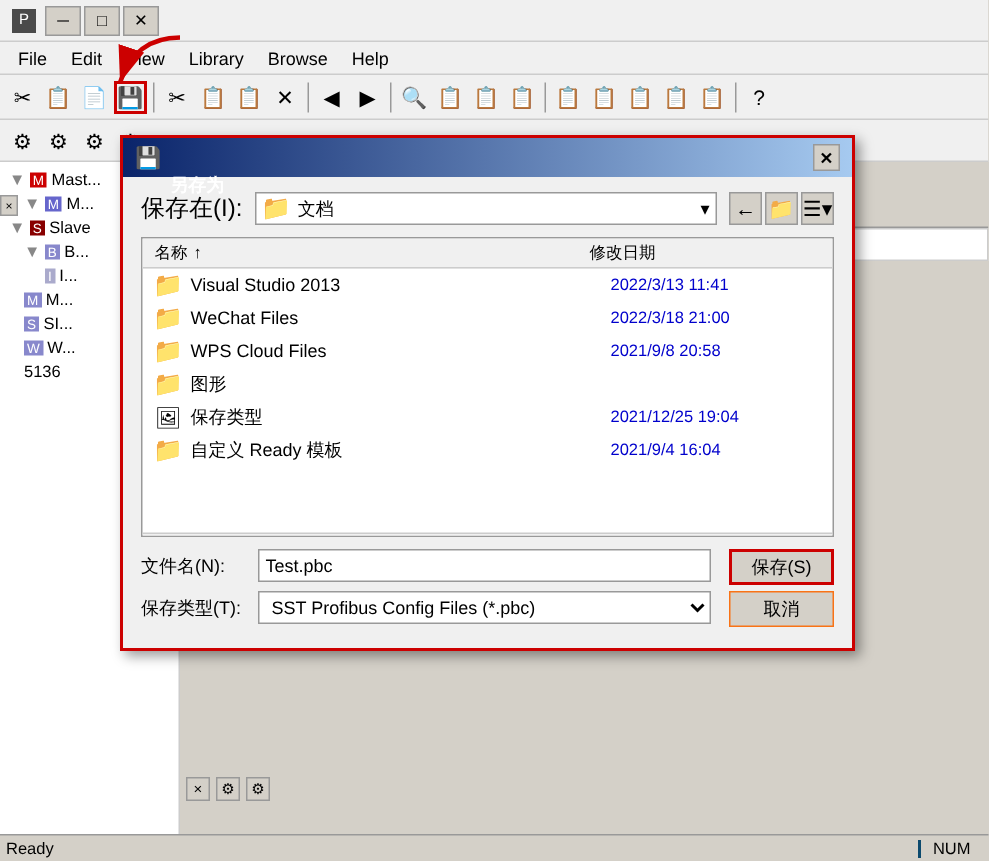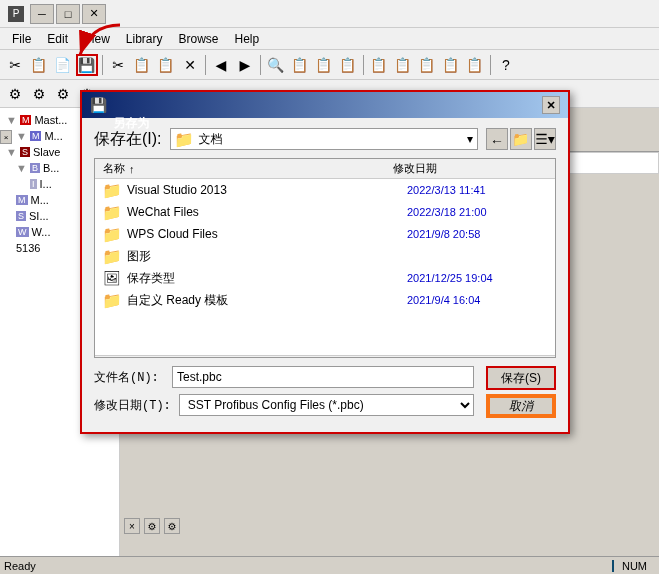--- a/index.html
+++ b/index.html
@@ -305,21 +305,20 @@
     .form-row {
       display: flex;
       align-items: center;
       margin-bottom: 6px;
       gap: 8px;
     }
     .form-label {
       font-size: 12px;
       min-width: 70px;
       white-space: nowrap;
-      font-family: Liberation Mono, monospace;
     }
     .form-input {
       flex: 1;
       height: 22px;
       border: 1px solid #999;
       background: white;
       padding: 0 4px;
       font-size: 12px;
     }
 
@@ -335,22 +334,21 @@
       height: 24px;
       border: 2px solid #cc0000;
       background: #d4d0c8;
       cursor: pointer;
       font-size: 12px;
       display: flex;
       align-items: center;
       justify-content: center;
     }
     .dialog-btn.normal {
-      border: 4px solid #f97316;
-      font-style: italic;
+      border: 1px solid #f97316;
     }
 
     
     .bottom-form {
       display: flex;
       gap: 4px;
     }
     .bottom-form-fields {
       flex: 1;
     }
@@ -593,21 +591,21 @@
 
     <div class="bottom-form">
       <div class="bottom-form-fields">
 
         <div class="form-row">
           <span class="form-label">文件名(N):</span>
           <input type="text" class="form-input" value="Test.pbc" style="">
         </div>
 
         <div class="form-row">
-          <span class="form-label">修改日期(T):</span>
+          <span class="form-label">保存类型(T):</span>
           <select class="form-input" style="flex:1;height:22px;font-size:12px;">
             <option>SST Profibus Config Files (*.pbc)</option>
           </select>
         </div>
       </div>
 
       <div class="dialog-buttons">
         <button class="dialog-btn">保存(S)</button>
         <button class="dialog-btn normal">取消</button>
       </div>

